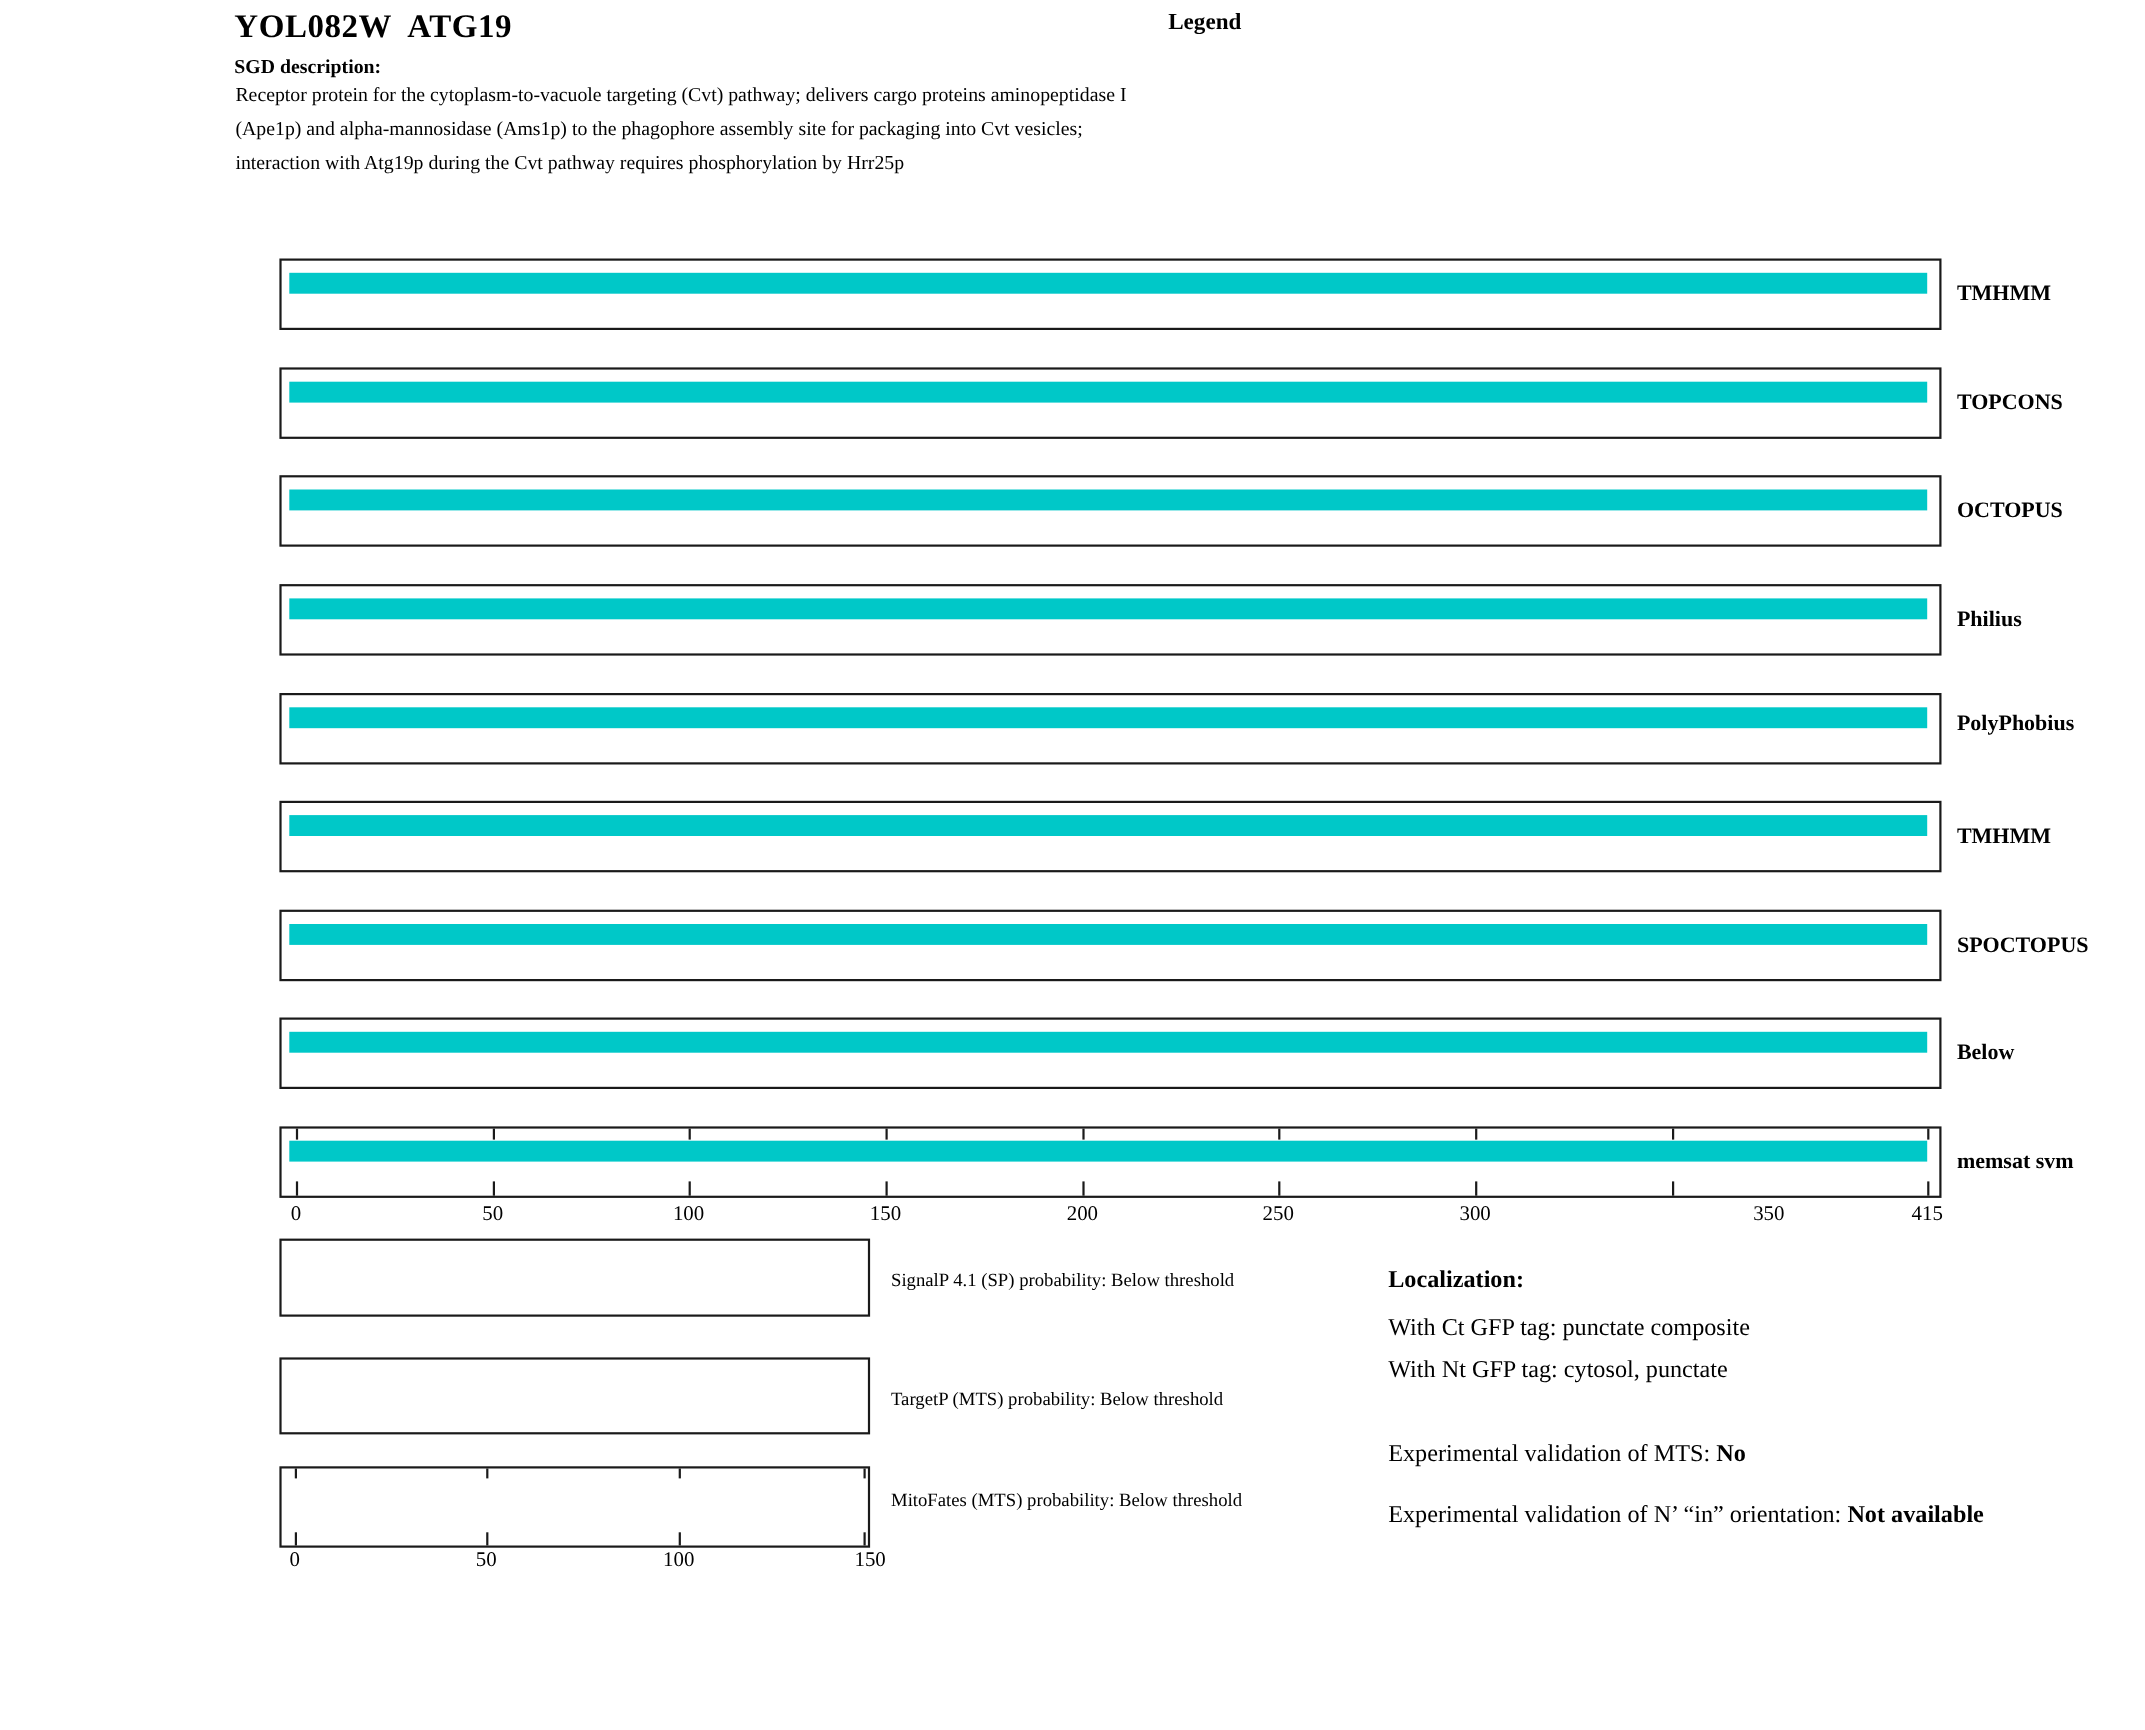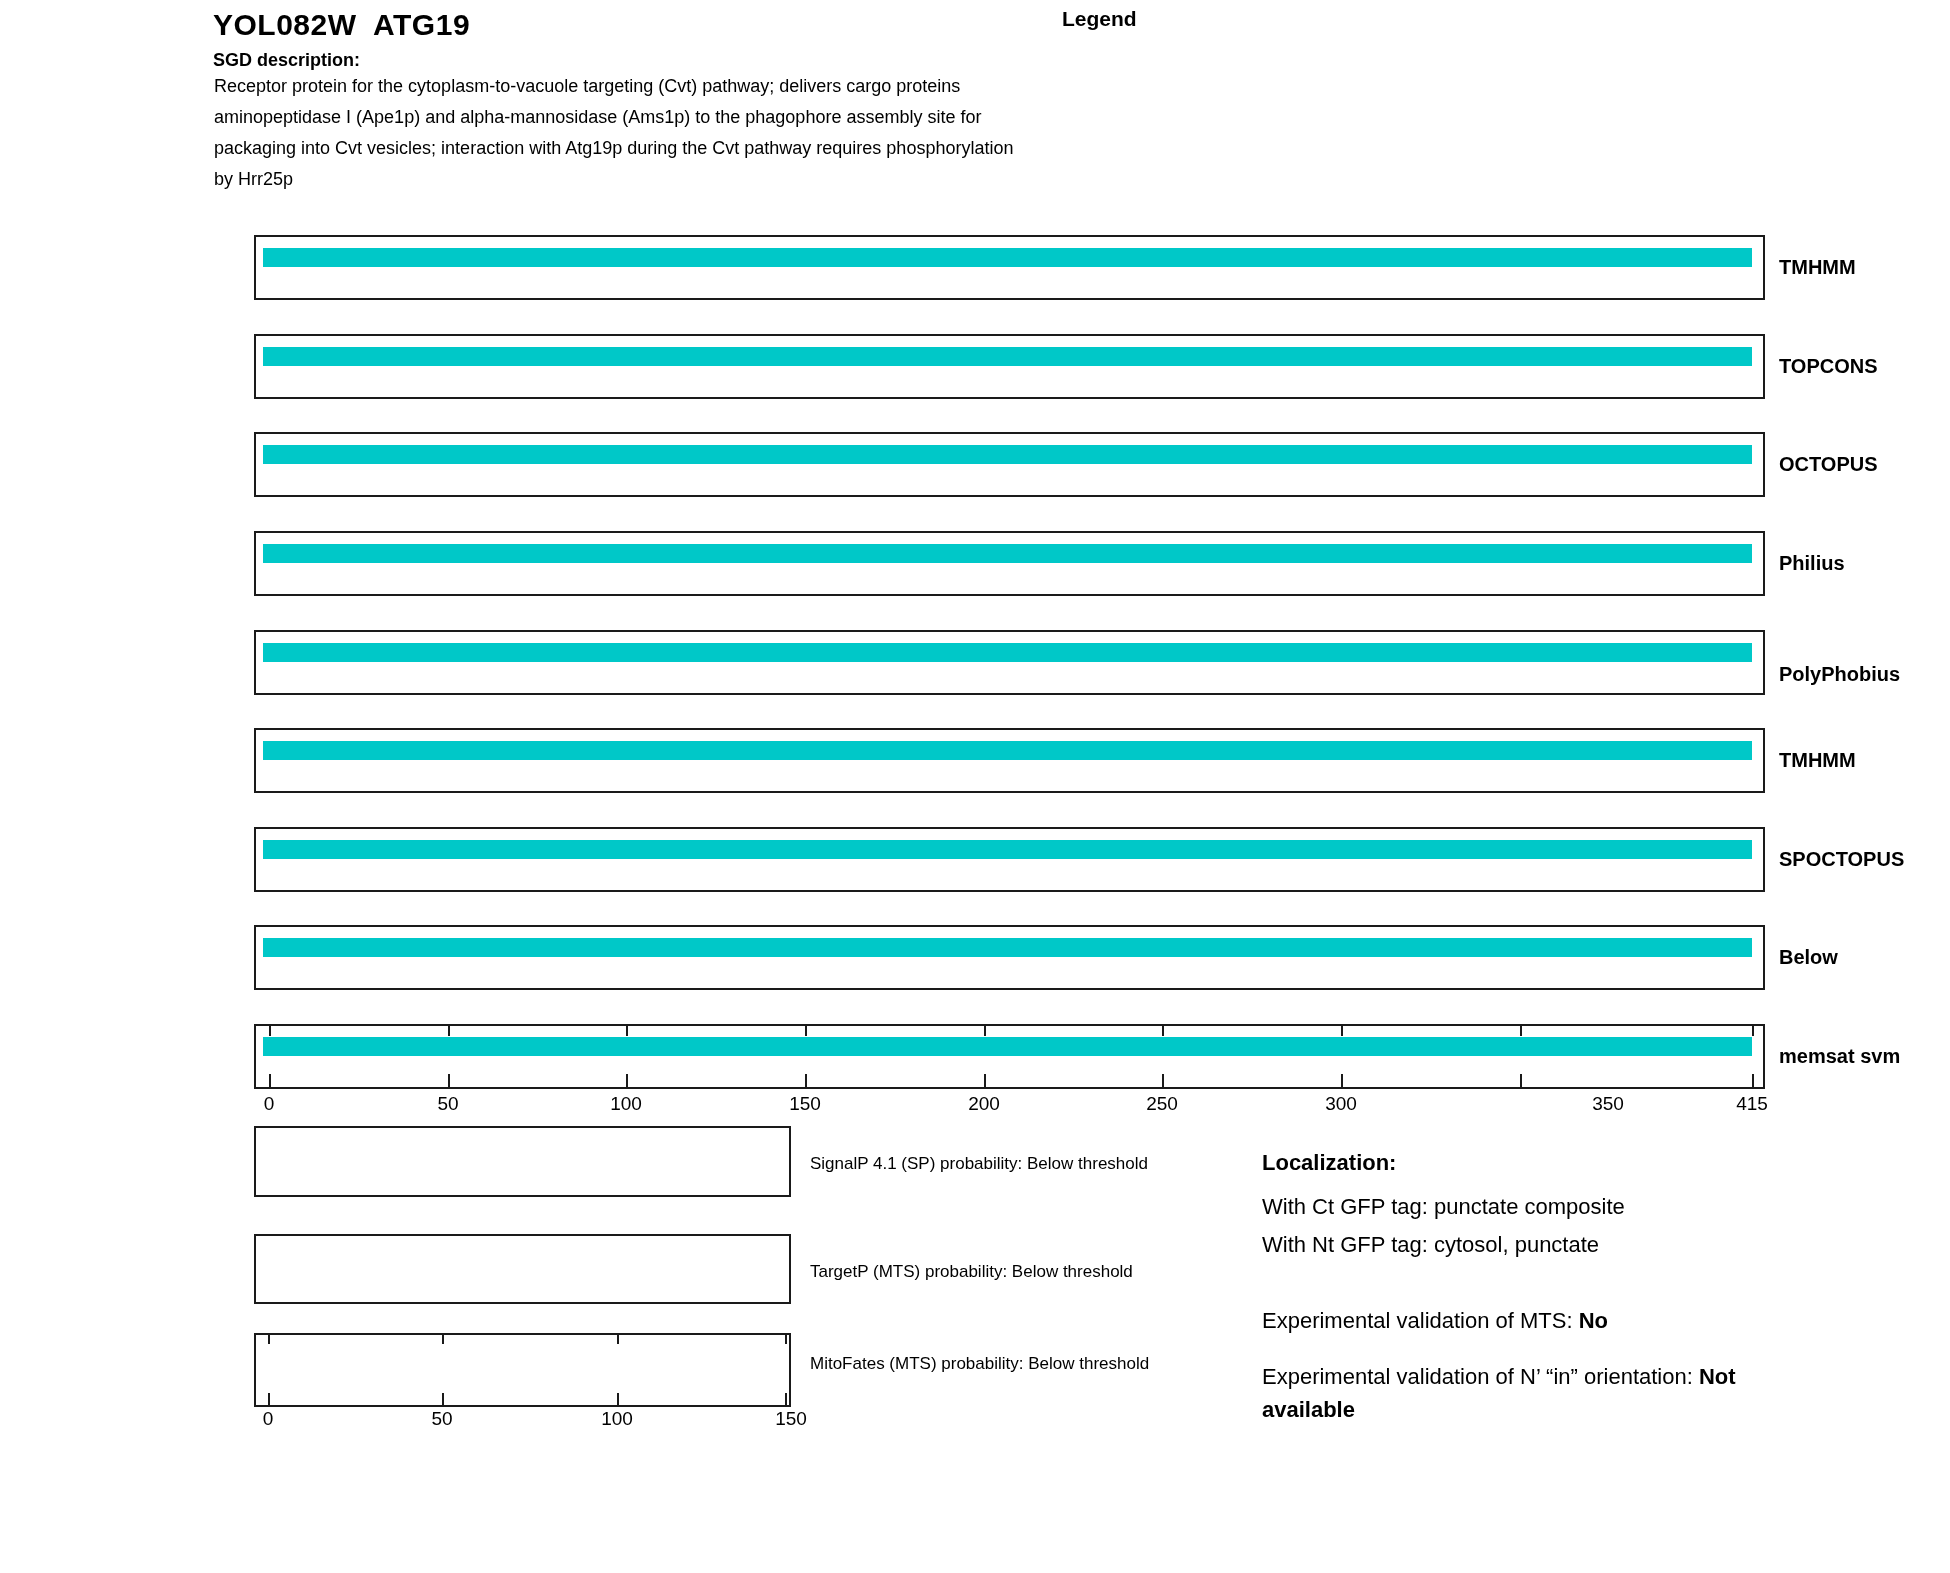--- a/index.html
+++ b/index.html
@@ -1,17 +1,17 @@
 <!DOCTYPE html>
 <html><head>
 <meta charset="utf-8">
 <style>
   html,body{margin:0;padding:0;background:#fff;}
   #canvas{position:relative;width:1950px;height:1573px;background:#ffffff;
-          font-family:Liberation Sans, sans-serif;color:#000;overflow:hidden;}
+          font-family:Liberation Serif, serif;color:#000;overflow:hidden;}
   .abs{position:absolute;}
   .page-title{left:213px;top:8px;font-size:30px;font-weight:bold;white-space:pre;letter-spacing:0.5px;}
   .sgd-label{left:213px;top:50px;font-size:18px;font-weight:bold;}
   .sgd-desc{left:214px;top:71px;width:812px;font-size:18px;line-height:31px;}
   .legend{left:1062px;top:4px;}
   .legend-title{font-size:21px;font-weight:bold;line-height:30px;}
   .legend-item{font-size:21px;font-weight:bold;line-height:30px;white-space:nowrap;}
   .t-box{position:absolute;border:2px solid #1a1a1a;background:#fff;box-sizing:border-box;}
   .t-bar{position:absolute;}
   .t-label{position:absolute;font-size:20px;font-weight:bold;white-space:nowrap;line-height:24px;}
@@ -56,21 +56,21 @@
       <div class="abs" style="left: 254px; top: 531px; width: 1771px; height: 65px;">
         <div class="t-box" style="left: 0px; top: 0px; width: 1511px; height: 65px;">
           <div class="t-bar" style="left: 7px; top: 11px; width: 1489px; height: 19px; background: rgb(0, 200, 200);"></div>
         </div>
         <div class="t-label" style="left: 1525px; top: 20px;">Philius</div>
       </div>
       <div class="abs" style="left: 254px; top: 630px; width: 1771px; height: 65px;">
         <div class="t-box" style="left: 0px; top: 0px; width: 1511px; height: 65px;">
           <div class="t-bar" style="left: 7px; top: 11px; width: 1489px; height: 19px; background: rgb(0, 200, 200);"></div>
         </div>
-        <div class="t-label" style="left: 1525px; top: 32px;">PolyPhobius</div>
+        <div class="t-label" style="left: 1525px; top: 16px;">PolyPhobius</div>
       </div>
       <div class="abs" style="left: 254px; top: 728px; width: 1771px; height: 65px;">
         <div class="t-box" style="left: 0px; top: 0px; width: 1511px; height: 65px;">
           <div class="t-bar" style="left: 7px; top: 11px; width: 1489px; height: 19px; background: rgb(0, 200, 200);"></div>
         </div>
         <div class="t-label" style="left: 1525px; top: 20px;">TMHMM</div>
       </div>
       <div class="abs" style="left: 254px; top: 827px; width: 1771px; height: 65px;">
         <div class="t-box" style="left: 0px; top: 0px; width: 1511px; height: 65px;">
           <div class="t-bar" style="left: 7px; top: 11px; width: 1489px; height: 19px; background: rgb(0, 200, 200);"></div>

